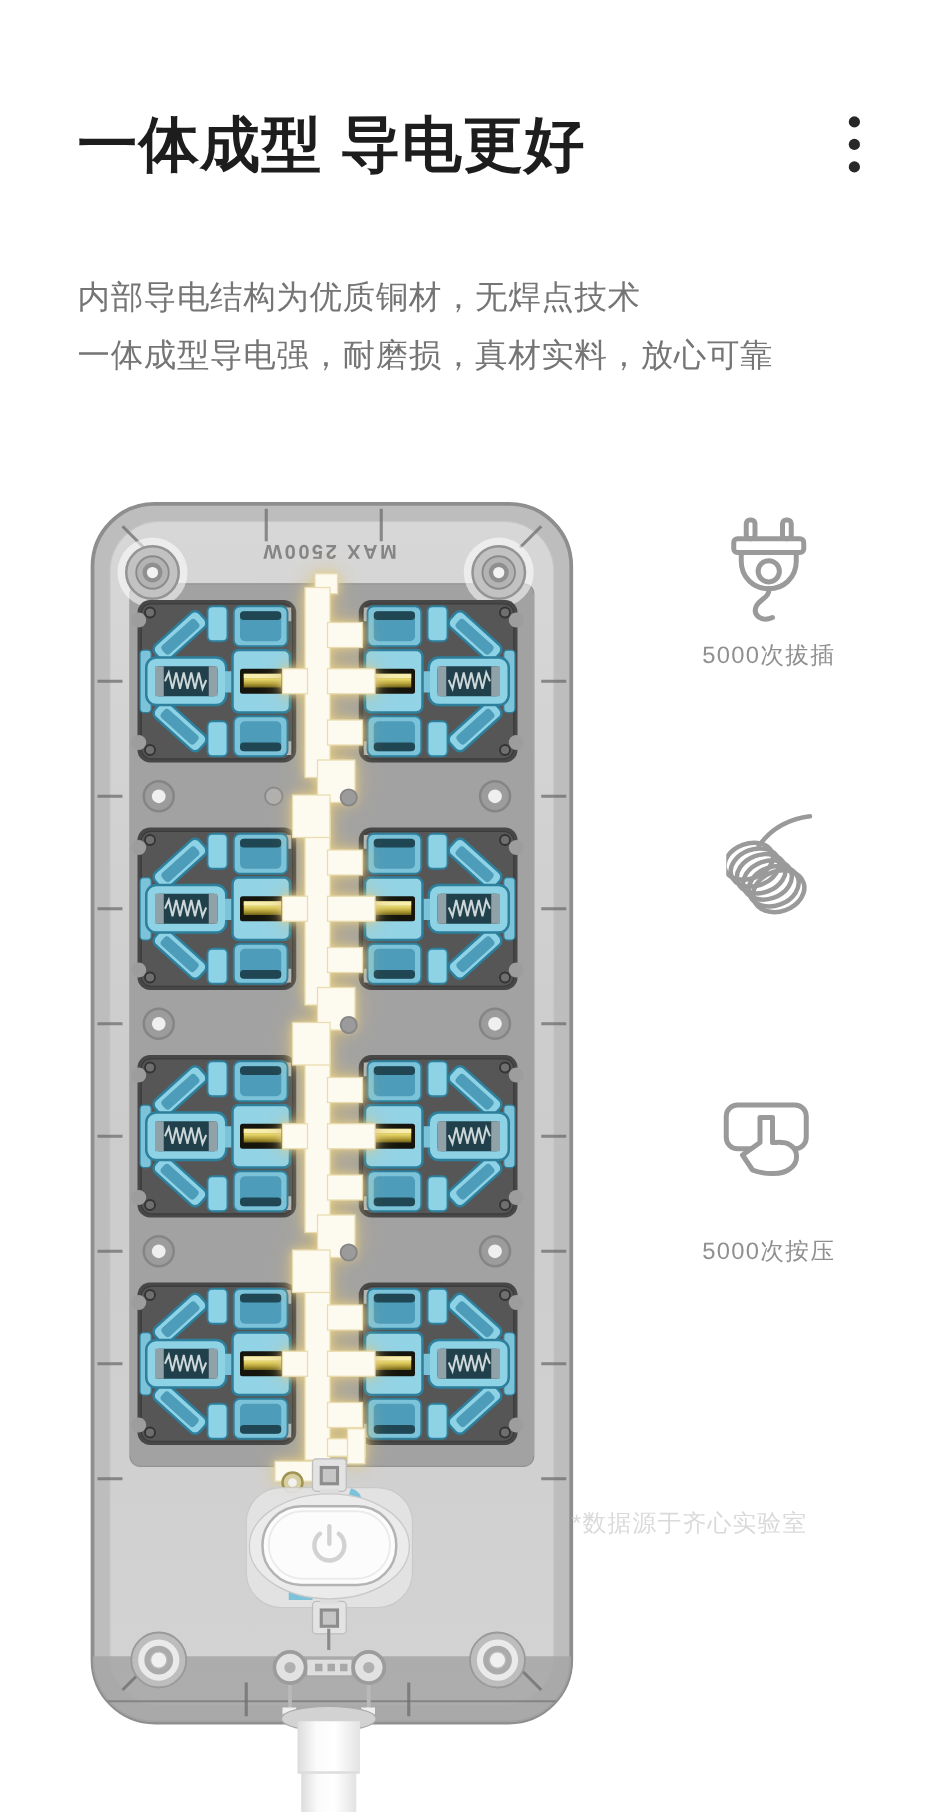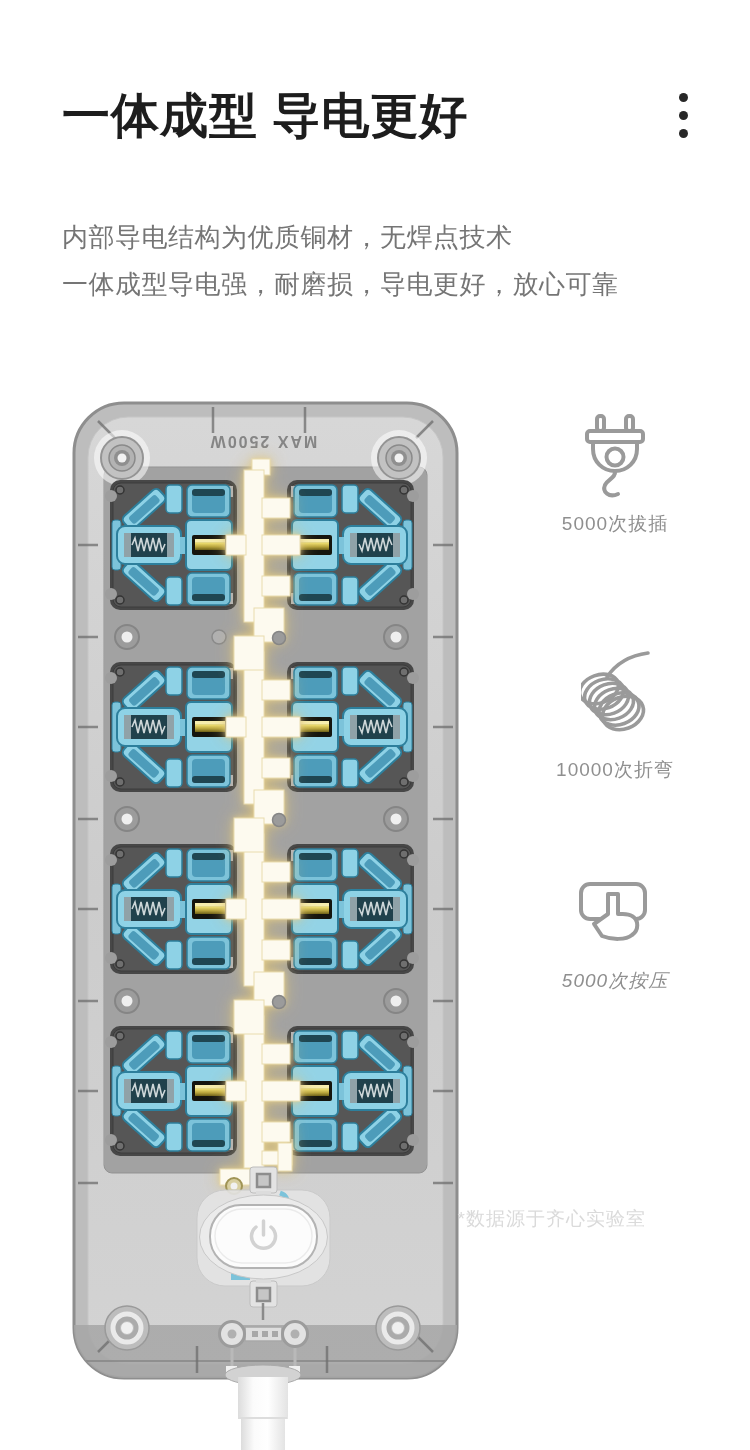--- a/index.html
+++ b/index.html
@@ -7,21 +7,21 @@
         font-family:"Liberation Sans","DejaVu Sans",sans-serif;}
   .title{position:absolute;left:62px;top:84px;font-size:48px;font-weight:700;color:#1d1d1d;
          letter-spacing:1px;white-space:nowrap;}
   .sub{position:absolute;left:62px;font-size:26px;color:#757575;letter-spacing:.5px;white-space:nowrap;margin-top:24px;}
   .sub1{top:196px;}
   .sub2{top:243px;}
   .menu-dots{position:absolute;left:679px;top:93px;width:10px;}
   .menu-dots .dot{width:9px;height:9px;border-radius:50%;background:#282828;margin:0 0 9px 0;}
   .feature-label{position:absolute;left:480px;width:270px;text-align:center;font-size:19px;
                  color:#8f8f8f;letter-spacing:1px;white-space:nowrap;}
-  .lab1{top:511px;} .lab2{top:757px;} .lab3{top:968px;font-style:italic;}
+  .lab1{top:511px;} .lab2{top:757px;} .lab3{top:988px;}
   .icon-box{position:absolute;}
   .ic1{left:584px;top:413px;} .ic2{left:581px;top:649px;} .ic3{left:577px;top:881px;}
   .footnote{position:absolute;right:42px;top:1206px;font-size:19px;color:#dadada;
             letter-spacing:1px;white-space:nowrap;margin-left:44px;}
   #product-svg{position:absolute;left:58px;top:395px;}
   svg text{font-family:"Liberation Sans","DejaVu Sans",sans-serif;}
 </style>
 </head>
 <body>
 
@@ -29,21 +29,21 @@
 
   <div class="title">一体成型 导电更好</div>
 
   <div class="menu-dots">
     <div class="dot"></div>
     <div class="dot"></div>
     <div class="dot"></div>
   </div>
 
   <div class="sub sub1">内部导电结构为优质铜材，无焊点技术</div>
-  <div class="sub sub2">一体成型导电强，耐磨损，导电更好，放心可靠</div>
+  <div class="sub sub2">一体成型导电强，耐磨损，真材实料，放心可靠</div>
 
   <svg id="product-svg" width="420" height="1055" viewBox="0 0 420 1055">
     <defs>
       <linearGradient id="caseGrad" x1="0" y1="0" x2="0" y2="1">
         <stop offset="0" stop-color="#d7d7d7"></stop>
           <stop offset="0.5" stop-color="#cccccc"></stop>
         <stop offset="1" stop-color="#d3d3d3"></stop>
       </linearGradient>
       <linearGradient id="goldBar" x1="0" y1="0" x2="0" y2="1">
         <stop offset="0" stop-color="#8a7a22"></stop>
@@ -309,21 +309,20 @@
         <ellipse cx="18" cy="40" rx="20" ry="14" transform="rotate(-20 18 40)"></ellipse>
         <ellipse cx="23" cy="45" rx="20" ry="14.5" transform="rotate(-20 23 45)"></ellipse>
         <ellipse cx="28" cy="50" rx="20" ry="15" transform="rotate(-20 28 50)"></ellipse>
         <ellipse cx="33" cy="55" rx="20" ry="15" transform="rotate(-20 33 55)"></ellipse>
         <ellipse cx="38" cy="60" rx="20.5" ry="15.5" transform="rotate(-20 38 60)"></ellipse>
         <ellipse cx="42" cy="64" rx="21" ry="16" transform="rotate(-20 42 64)"></ellipse>
         <path d="M26,28 C36,13 52,6 67,4" stroke-linecap="round"></path>
       </g>
     </svg>
   </div>
-  <div class="feature-label lab2">10000次折弯</div>
 
   <div class="icon-box ic3">
     <svg width="72" height="66" viewBox="0 0 72 66">
       <rect x="4" y="3" width="64" height="35" rx="9" stroke="#9a9a9a" stroke-width="4" fill="none"></rect>
       <path d="M31,13 v20 l-14,10 8,12 c10,4 24,4 30,-1 c7,-5 7,-15 0,-19 c-4,-3 -9,-2 -14,-2 v-20 z" fill="#ffffff" stroke="#9a9a9a" stroke-width="4" stroke-linejoin="round"></path>
     </svg>
   </div>
   <div class="feature-label lab3">5000次按压</div>
 
   <div class="footnote">*数据源于齐心实验室</div>

